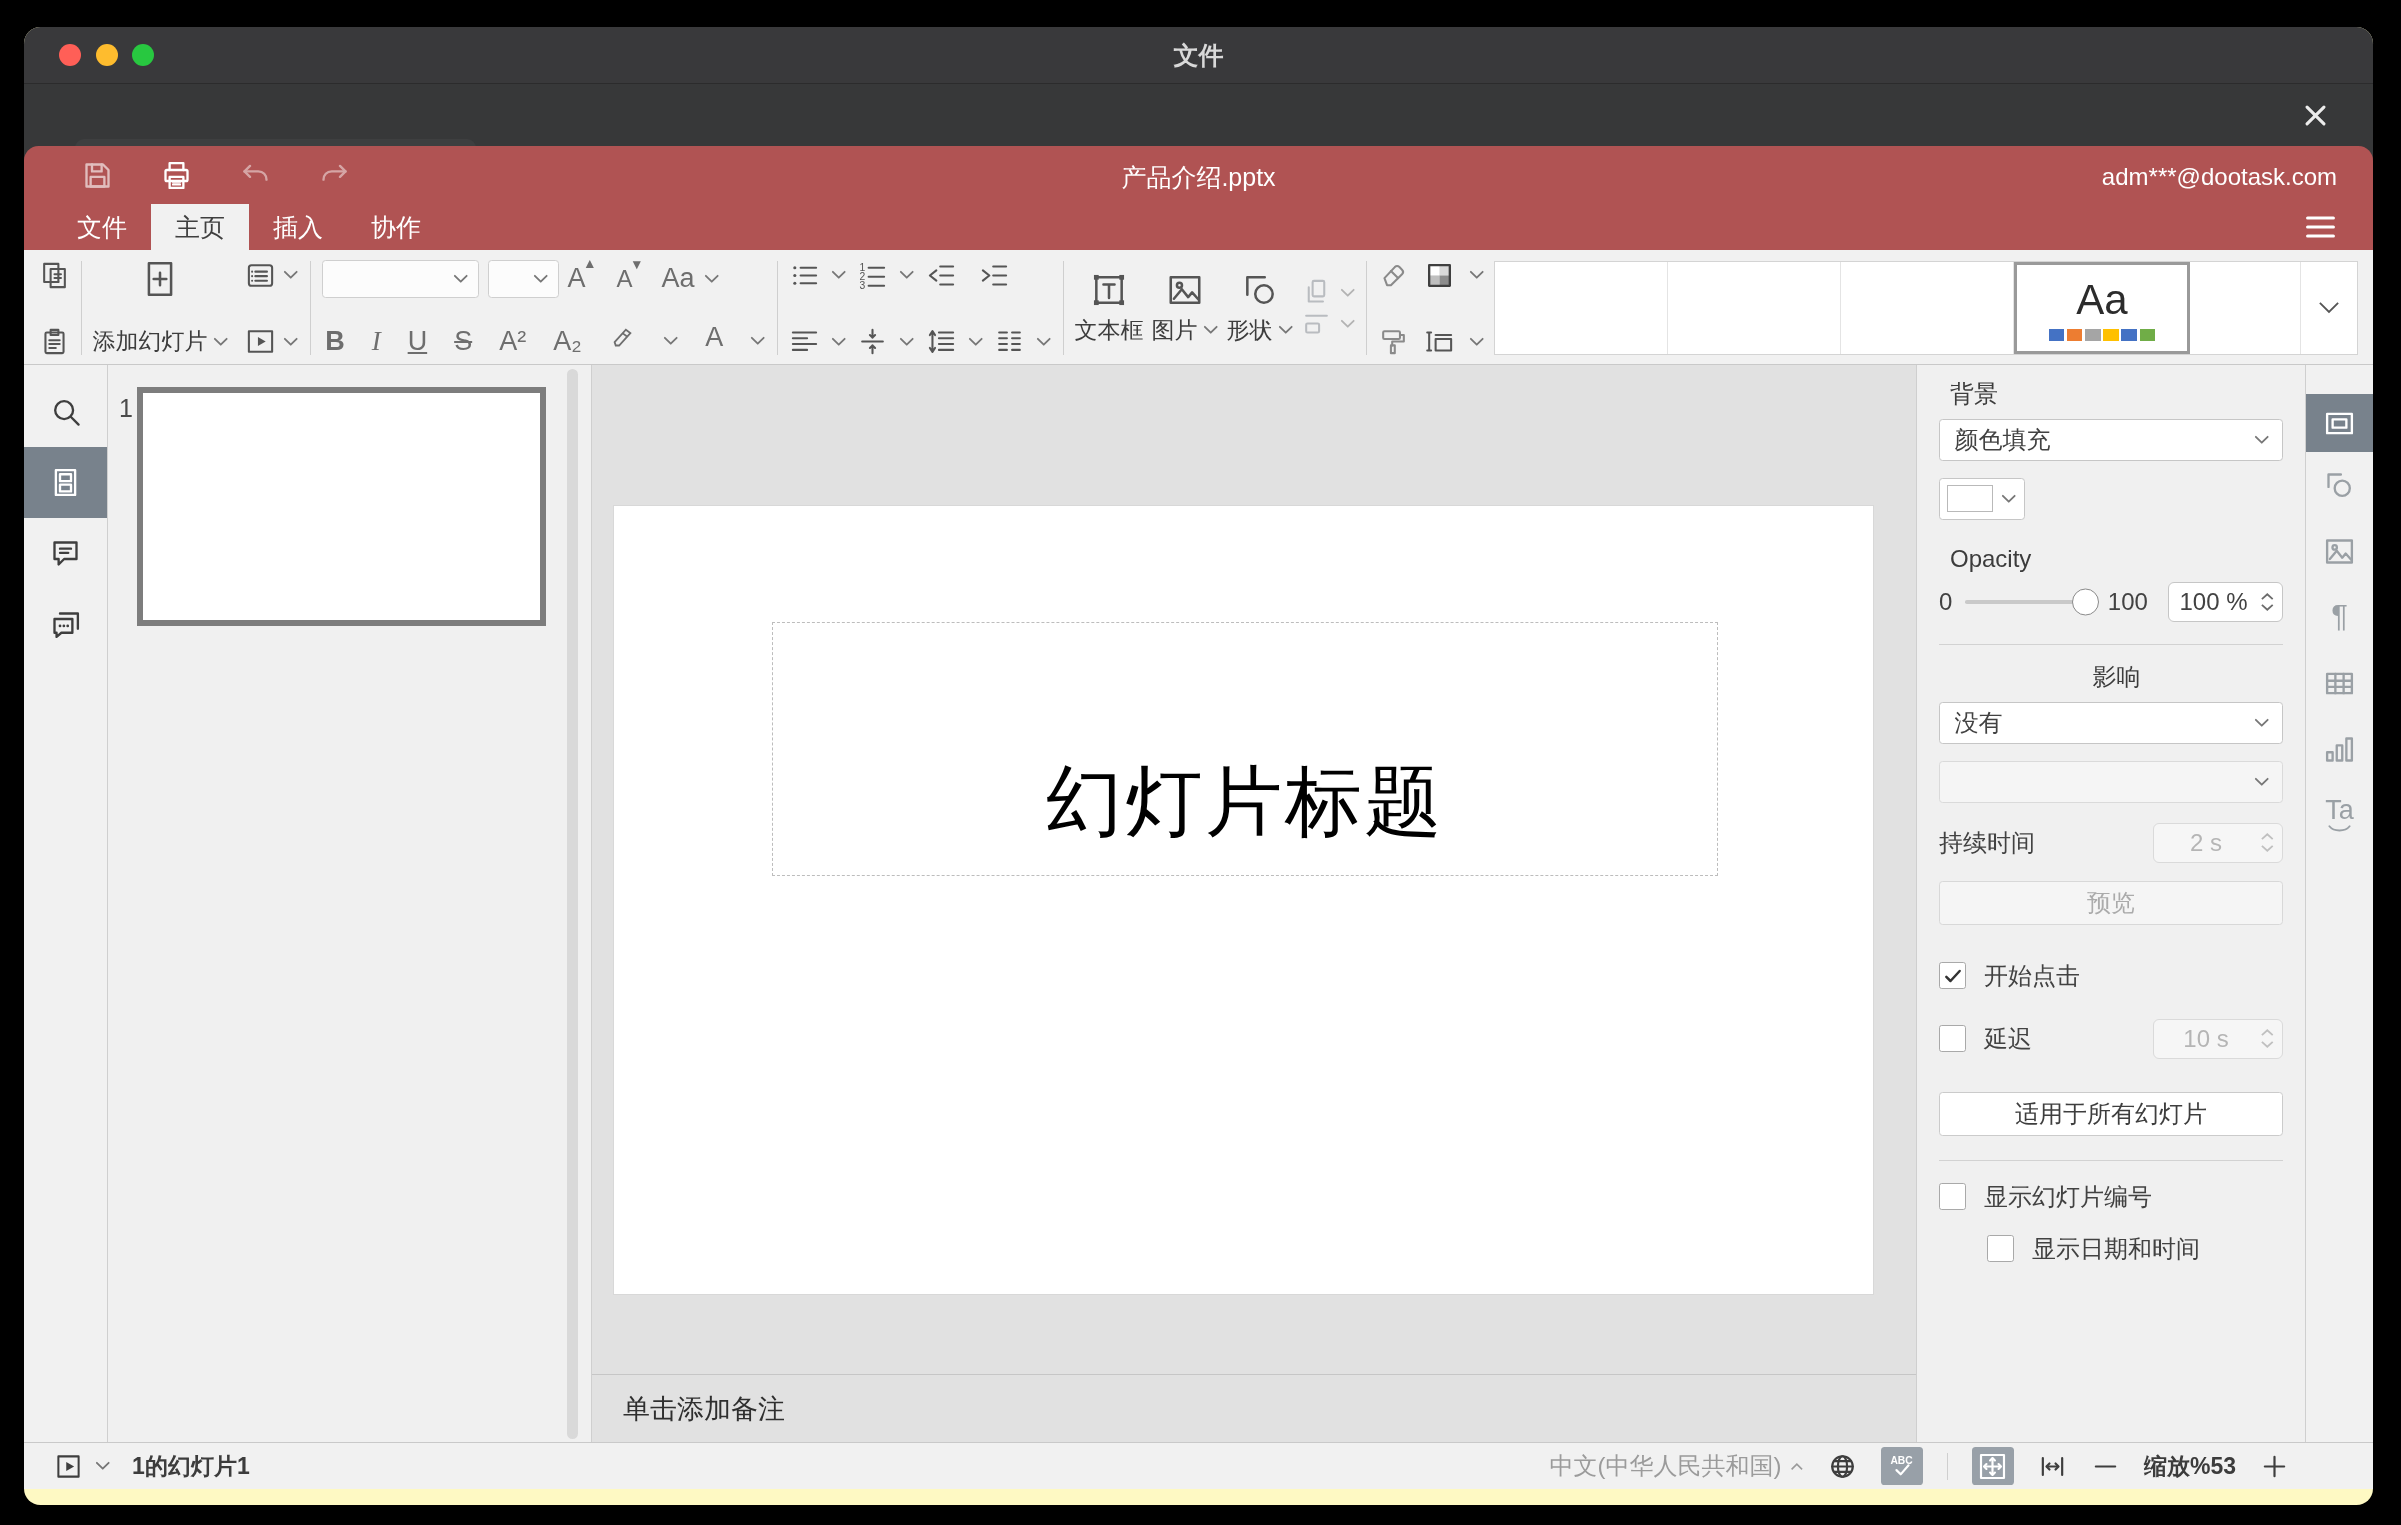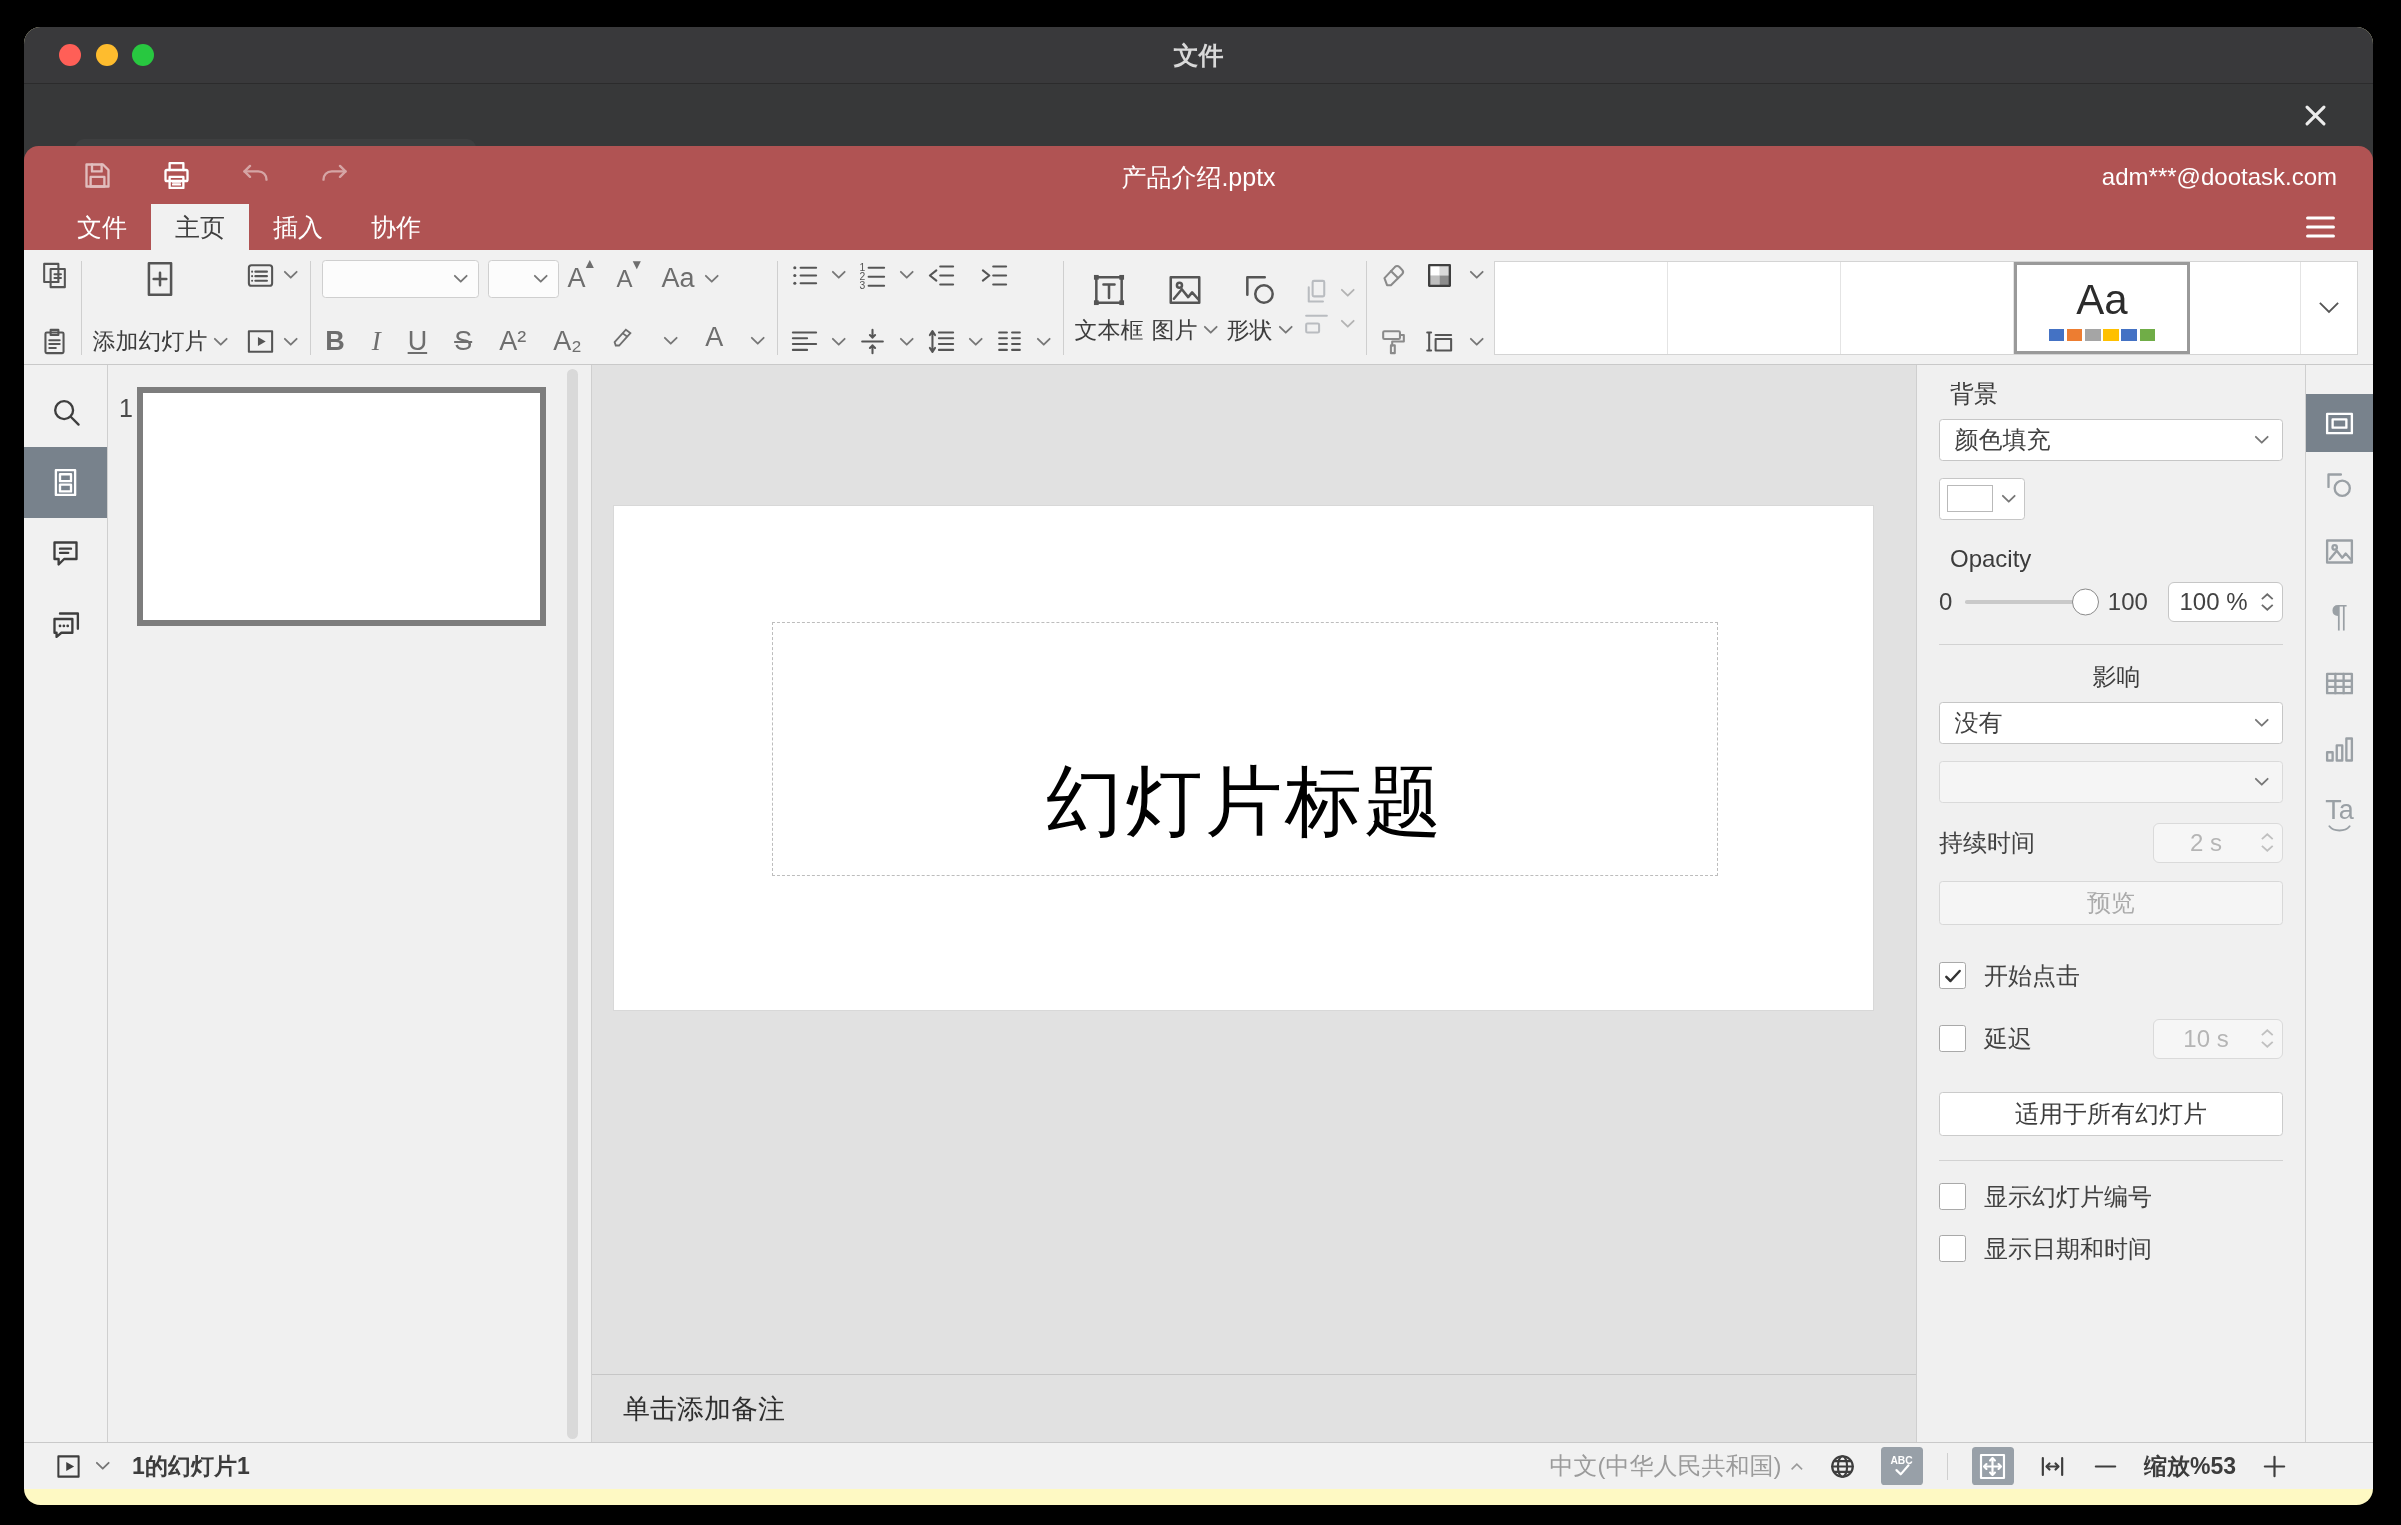--- a/index.html
+++ b/index.html
@@ -74,21 +74,21 @@
   .railitem svg { width:33px; height:33px; stroke:currentColor; fill:none; stroke-width:1.7; stroke-linecap:round; stroke-linejoin:round; }
   .railitem.sel { background:#78828c; color:#fff; }
   .thumbs { width:484px; background:#f0f0f0; border-right:0.9px solid #cfcfcf; position:relative; }
   .thumb-num { position:absolute; left:11px; top:29px; font-size:25px; color:#4a4a4a; }
   .thumb { position:absolute; left:29px; top:22px; width:409px; height:239px; border:6.4px solid #7d7d7d; background:#fff; padding:3.6px; cursor:pointer; }
   .thumb-inner { width:100%; height:100%; background:#fff; }
   .thumb-scroll { position:absolute; right:12.8px; top:3.6px; bottom:3.6px; width:11px; background:#d9d9d9; border-radius:5.5px; }
 
   .centercol { flex:1; display:flex; flex-direction:column; background:#e1e1e1; position:relative; }
   .workarea { flex:1; position:relative; }
-  .slide { position:absolute; left:22px; top:141px; width:1259px; height:504px; background:#fff; box-shadow:0 0 0 0.9px #d7d7d7; }
+  .slide { position:absolute; left:22px; top:141px; width:1259px; height:788px; background:#fff; box-shadow:0 0 0 0.9px #d7d7d7; }
   .ph { position:absolute; left:158px; width:946px; border:1.8px dashed #bdbdbd; display:flex; flex-direction:column; align-items:center; }
   .ph-title { top:116px; height:254px; justify-content:flex-end; padding-bottom:20px; }
   .ph-sub { top:371px; height:172px; justify-content:flex-start; padding-top:11px; }
   .slide-title { font-size:77px; color:#000; font-weight:500; letter-spacing:2.7px; }
   .slide-sub { font-size:35px; color:#000; }
   .notes { height:68px; border-top:1.8px solid #c6c6c6; display:flex; align-items:center; padding-left:31px; font-size:27px; color:#2f2f2f; }
 
   
   .rpanel { width:389px; background:#f0f0f0; border-left:0.9px solid #cfcfcf; padding:12.8px 22px 0 22px; font-size:24px; color:#424242; }
   .seclabel { font-weight:400; font-size:24px; color:#3c3c3c;margin-left:11px; }
@@ -725,21 +725,21 @@
         </span>
       </div>
       <div class="btn normal" style="margin-top:33px;">
         <span>适用于所有幻灯片</span>
       </div>
       <div class="hdiv" style="margin-top:24px;"></div>
       <div class="chkrow" style="margin-top:20px;">
         <span class="chk"></span>
         <span>显示幻灯片编号</span>
       </div>
-      <div class="chkrow" style="margin-top:20px;">
+      <div class="chkrow" style="margin-top:20px;margin-left:48px;">
         <span class="chk"></span>
         <span>显示日期和时间</span>
       </div>
     </div>
 
     <div class="rightrail">
       <span class="rritem sel">
         <svg viewBox="0 0 24 24">
             <rect x="3" y="5" width="18" height="14"></rect>
             <rect x="7" y="9" width="10" height="6"></rect>

